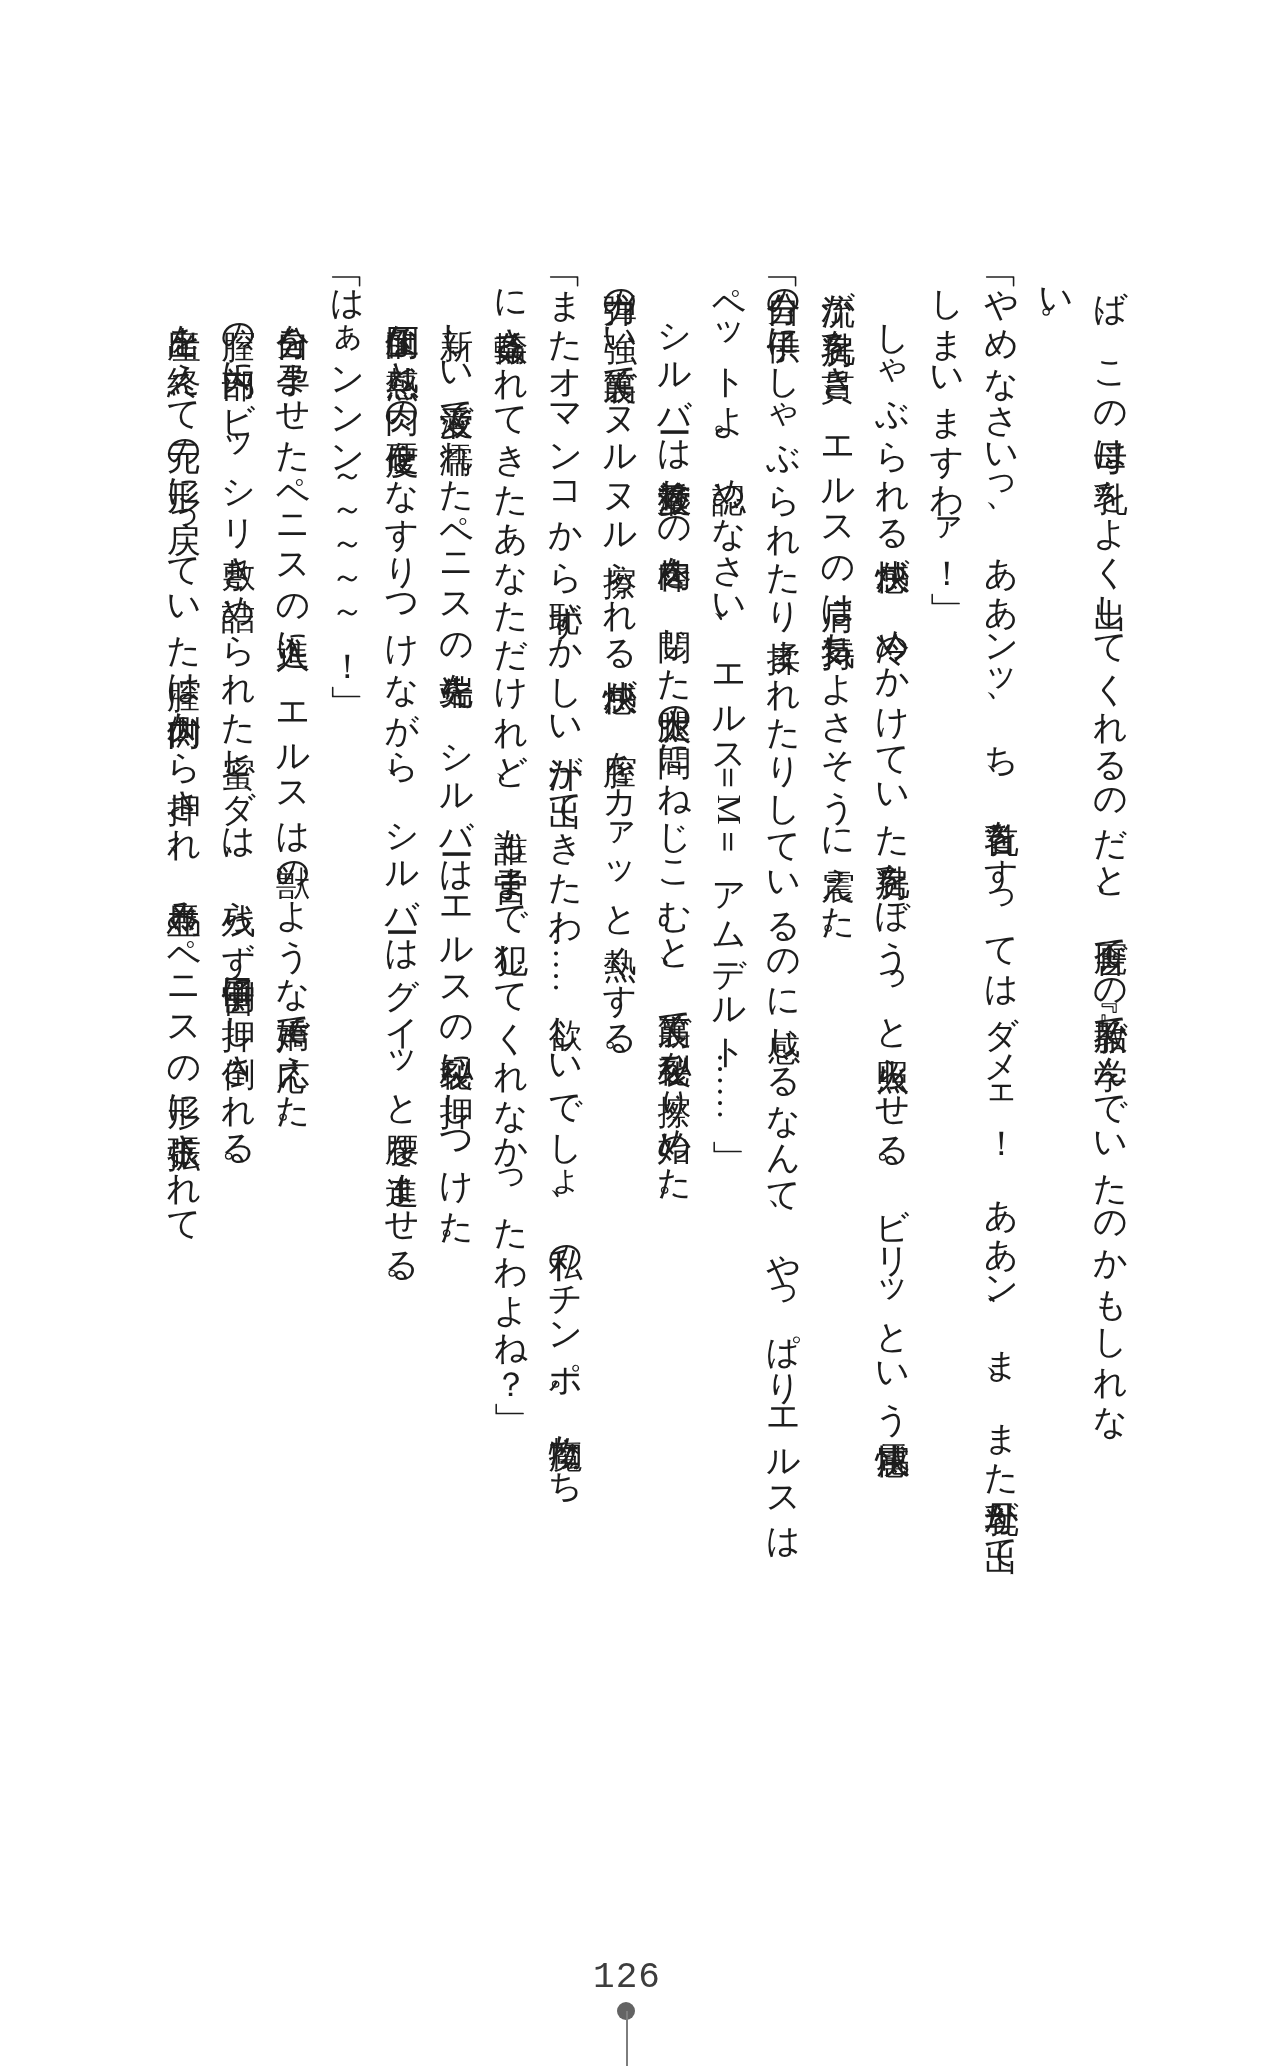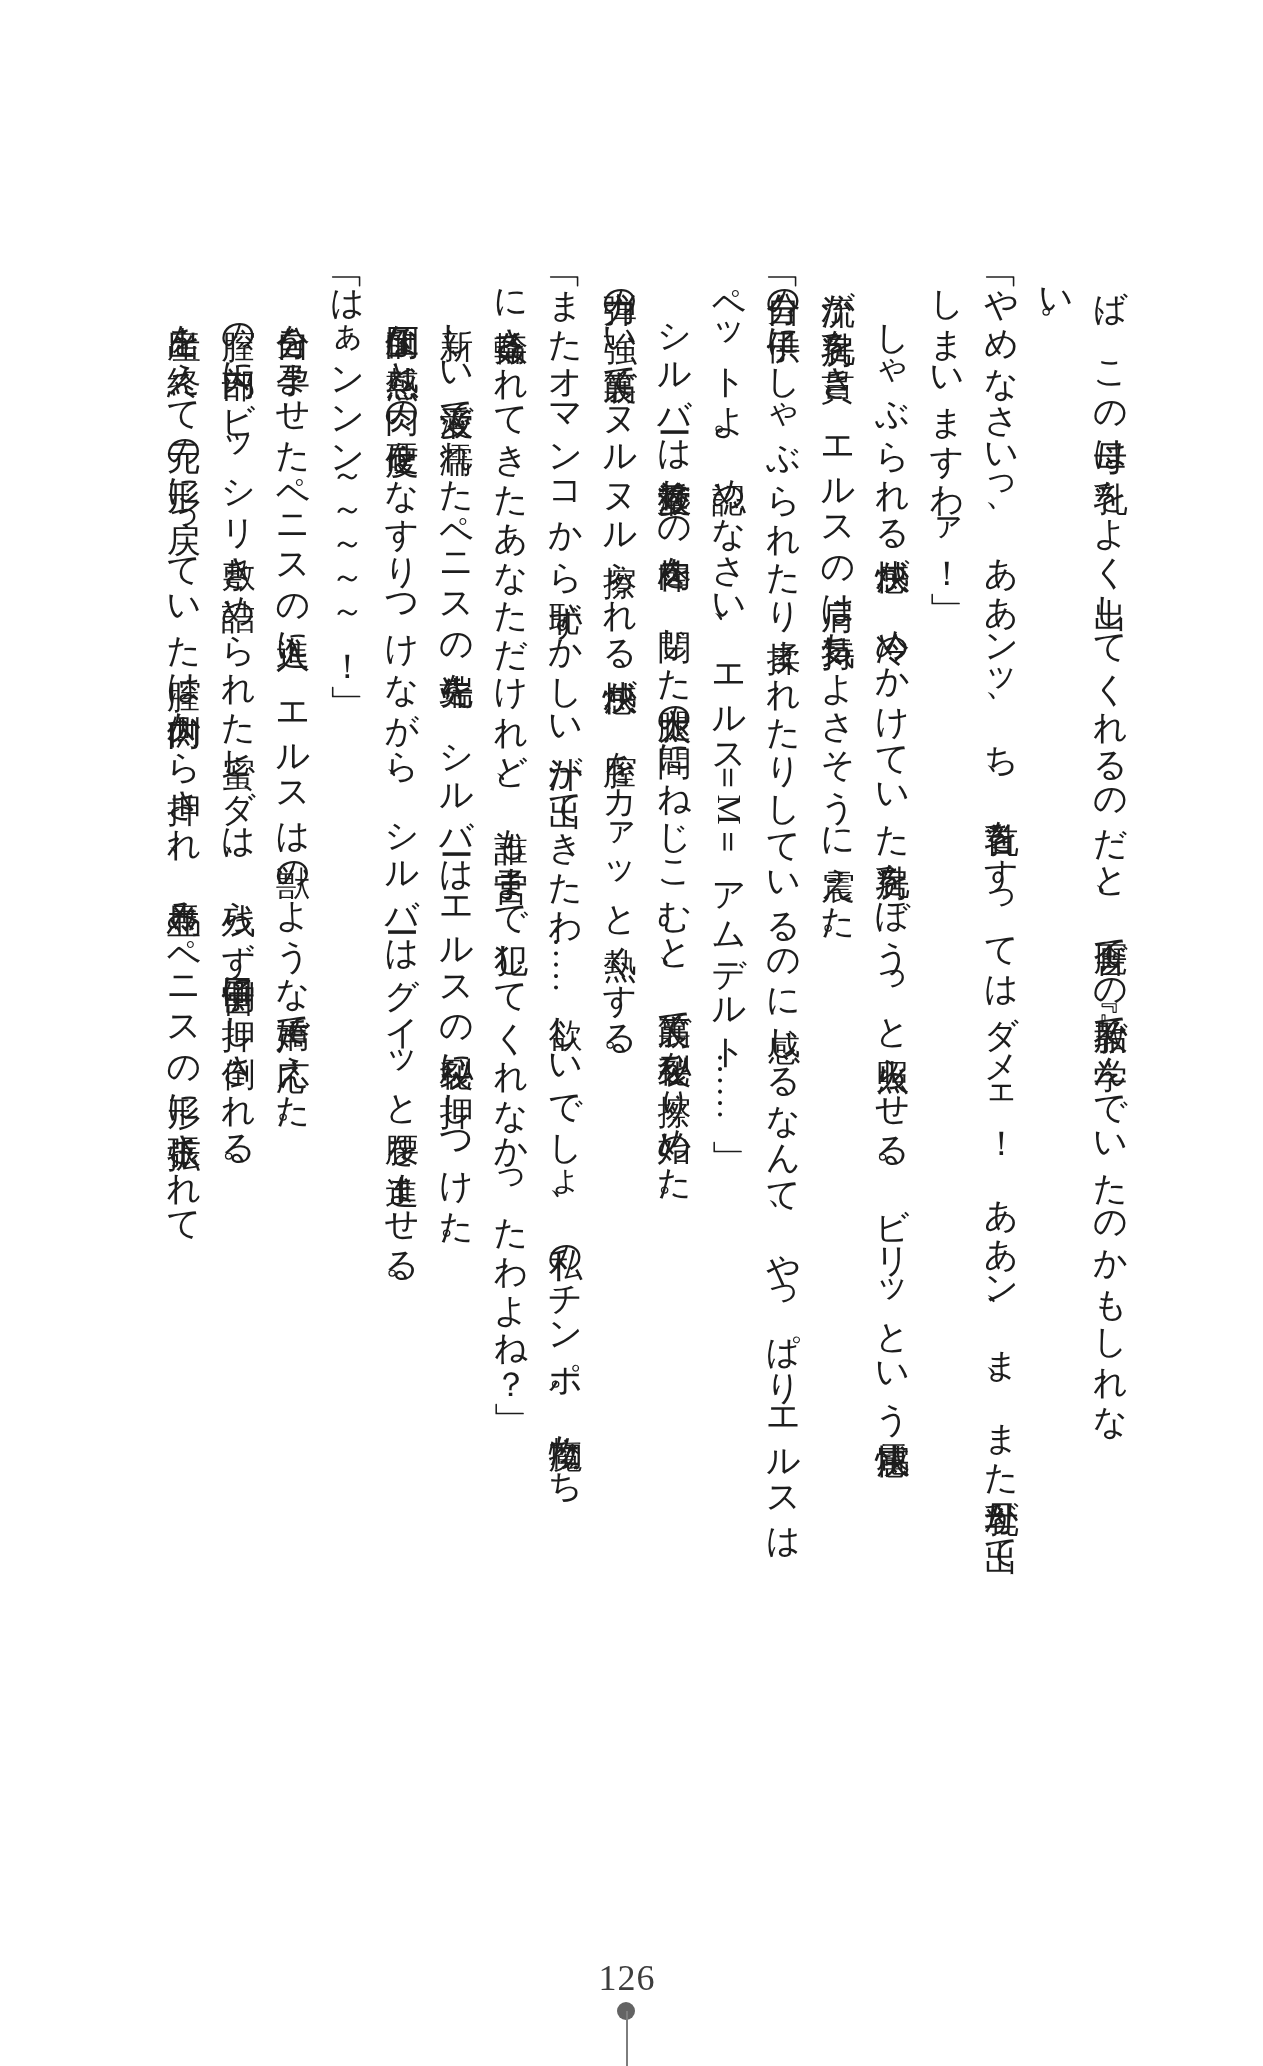--- a/index.html
+++ b/index.html
@@ -40,21 +40,21 @@
   .footer-page-number{
     position:absolute;
     top:1960px;
     left:577px;
     width:100px;
     text-align:center;
     font-size:36px;
     line-height:1;
     letter-spacing:1px;
     color:var(--pagenum);
-    font-family:Liberation Serif, serif;
+    font-family:Liberation Mono, monospace;
   }
   .footer-dot{
     position:absolute;
     left:617px;
     top:2002px;
     width:18px;
     height:18px;
     border-radius:50%;
     background:var(--dot);
   }

